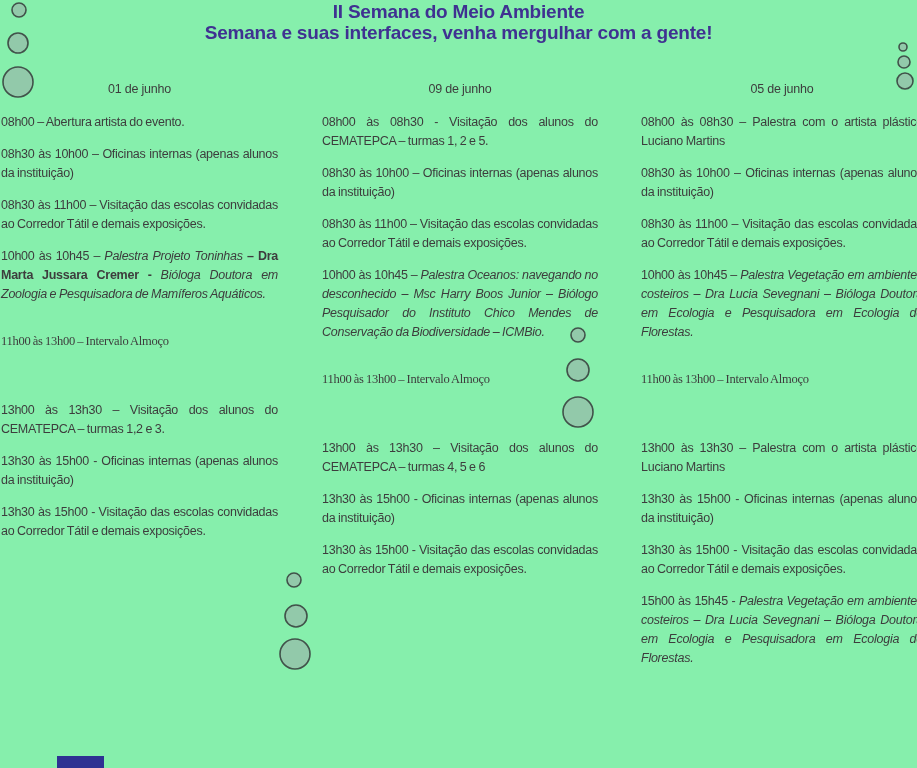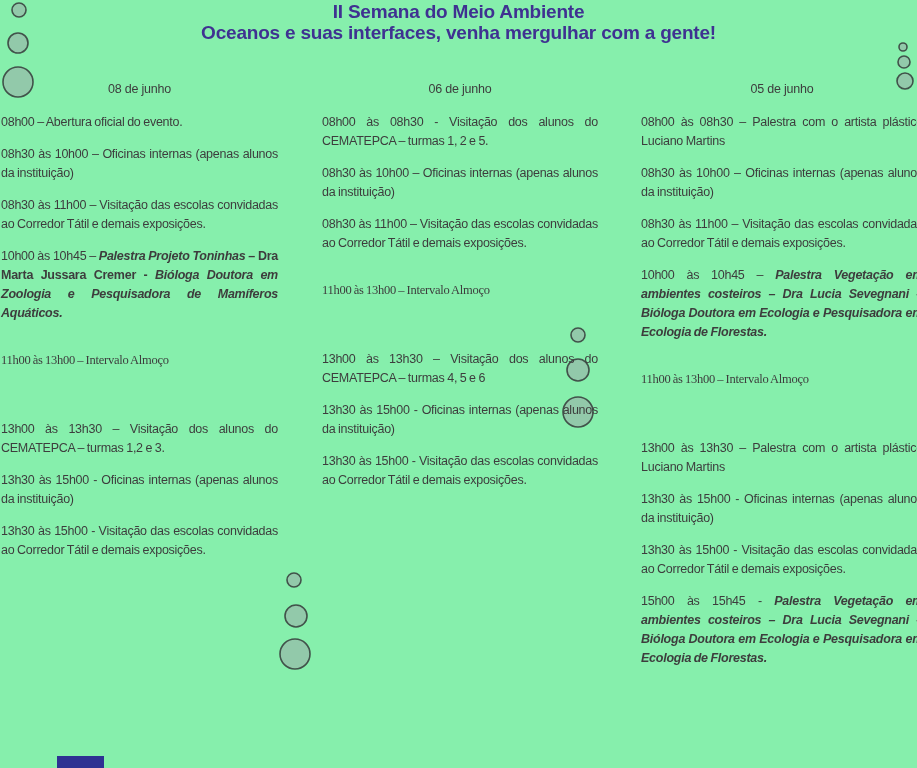--- a/index.html
+++ b/index.html
@@ -25,21 +25,21 @@
   .date{
     text-align:center;font-size:12.5px;line-height:15px;
     margin-bottom:16px;color:#3d3d3d;letter-spacing:-0.2px;
   }
   .events{font-size:12.5px;line-height:19px;letter-spacing:-0.25px;word-spacing:-0.6px;}
   .event{margin:0 0 13px 0;text-align:justify;}
   .event.lunch{margin-top:28px;margin-bottom:50px;text-align:left;font-family:Liberation Serif, serif;}
   .event.indent{text-indent:46px;}
   .seg-regular{font-weight:400;font-style:normal;}
   .seg-bold{font-weight:700;font-style:normal;}
-  .seg-bold-italic{font-weight:700;font-style:italic;}
+  .seg-bold-italic{font-weight:400;font-style:italic;}
   
   .decor-circles{position:absolute;top:0;left:0;width:917px;height:768px;pointer-events:none;}
   .bottom-bar{position:absolute;left:57px;top:756px;width:47px;height:12px;}
 </style>
 </head>
 <body>
 
 <div class="page" style="background: #86efac; padding-left: 12px;">
 
   <svg class="decor-circles" viewBox="0 0 917 768">
@@ -54,43 +54,44 @@
       <circle cx="578" cy="412" r="15" fill="#92c9aa" stroke="#41524a" stroke-width="1.6"></circle>
       <circle cx="294" cy="580" r="7" fill="#92c9aa" stroke="#41524a" stroke-width="1.6"></circle>
       <circle cx="296" cy="616" r="11" fill="#92c9aa" stroke="#41524a" stroke-width="1.6"></circle>
       <circle cx="295" cy="654" r="15" fill="#92c9aa" stroke="#41524a" stroke-width="1.6"></circle>
     </svg>
 
   <div class="bottom-bar" style="background: rgb(46, 49, 146);"></div>
 
   <div class="hdr">
     <h1 style="color: rgb(63, 49, 145);">II Semana do Meio Ambiente</h1>
-    <h2 style="color: rgb(63, 49, 145);">Oceanos e suas interfaces, venha mergulhar com a gente!</h2>
+    <h2 style="color: rgb(63, 49, 145);">Semana e suas interfaces, venha mergulhar com a gente!</h2>
   </div>
 
   <div class="col" id="col-0">
-    <div class="date">08 de junho</div>
+    <div class="date">01 de junho</div>
     <div class="events">
-        <p class="event"><span class="seg-regular">08h00 – Abertura oficial do evento.</span></p>
+        <p class="event"><span class="seg-regular">08h00 – Abertura artista do evento.</span></p>
         <p class="event"><span class="seg-regular">08h30 às 10h00 – Oficinas internas (apenas alunos da instituição)</span></p>
         <p class="event"><span class="seg-regular">08h30 às 11h00 – Visitação das escolas convidadas ao Corredor Tátil e demais exposições.</span></p>
         <p class="event"><span class="seg-regular">10h00 às 10h45 – </span><span class="seg-bold-italic">Palestra Projeto Toninhas</span><span class="seg-bold"> – Dra Marta Jussara Cremer - </span><span class="seg-bold-italic">Bióloga Doutora em Zoologia e Pesquisadora de Mamíferos Aquáticos.</span></p>
         <p class="event lunch"><span class="seg-regular">11h00 às 13h00 – Intervalo Almoço</span></p>
         <p class="event"><span class="seg-regular">13h00 às 13h30 – Visitação dos alunos do CEMATEPCA – turmas 1,2 e 3.</span></p>
         <p class="event"><span class="seg-regular">13h30 às 15h00 - Oficinas internas (apenas alunos da instituição)</span></p>
         <p class="event"><span class="seg-regular">13h30 às 15h00 - Visitação das escolas convidadas ao Corredor Tátil e demais exposições.</span></p>
       </div>
   </div>
 
   <div class="col" id="col-1">
-    <div class="date">06 de junho</div>
+    <div class="date">09 de junho</div>
     <div class="events">
         <p class="event"><span class="seg-regular">08h00 às 08h30 - Visitação dos alunos do CEMATEPCA – turmas 1, 2 e 5.</span></p>
         <p class="event"><span class="seg-regular">08h30 às 10h00 – Oficinas internas (apenas alunos da instituição)</span></p>
         <p class="event"><span class="seg-regular">08h30 às 11h00 – Visitação das escolas convidadas ao Corredor Tátil e demais exposições.</span></p>
+        <p class="event"><span class="seg-regular">10h00 às 10h45 – </span><span class="seg-bold-italic">Palestra Oceanos: navegando no desconhecido – Msc Harry Boos Junior – Biólogo Pesquisador do Instituto Chico Mendes de Conservação da Biodiversidade – ICMBio.</span></p>
         <p class="event lunch"><span class="seg-regular">11h00 às 13h00 – Intervalo Almoço</span></p>
         <p class="event"><span class="seg-regular">13h00 às 13h30 – Visitação dos alunos do CEMATEPCA – turmas 4, 5 e 6</span></p>
         <p class="event"><span class="seg-regular">13h30 às 15h00 - Oficinas internas (apenas alunos da instituição)</span></p>
         <p class="event"><span class="seg-regular">13h30 às 15h00 - Visitação das escolas convidadas ao Corredor Tátil e demais exposições.</span></p>
       </div>
   </div>
 
   <div class="col" id="col-2">
     <div class="date">05 de junho</div>
     <div class="events">

